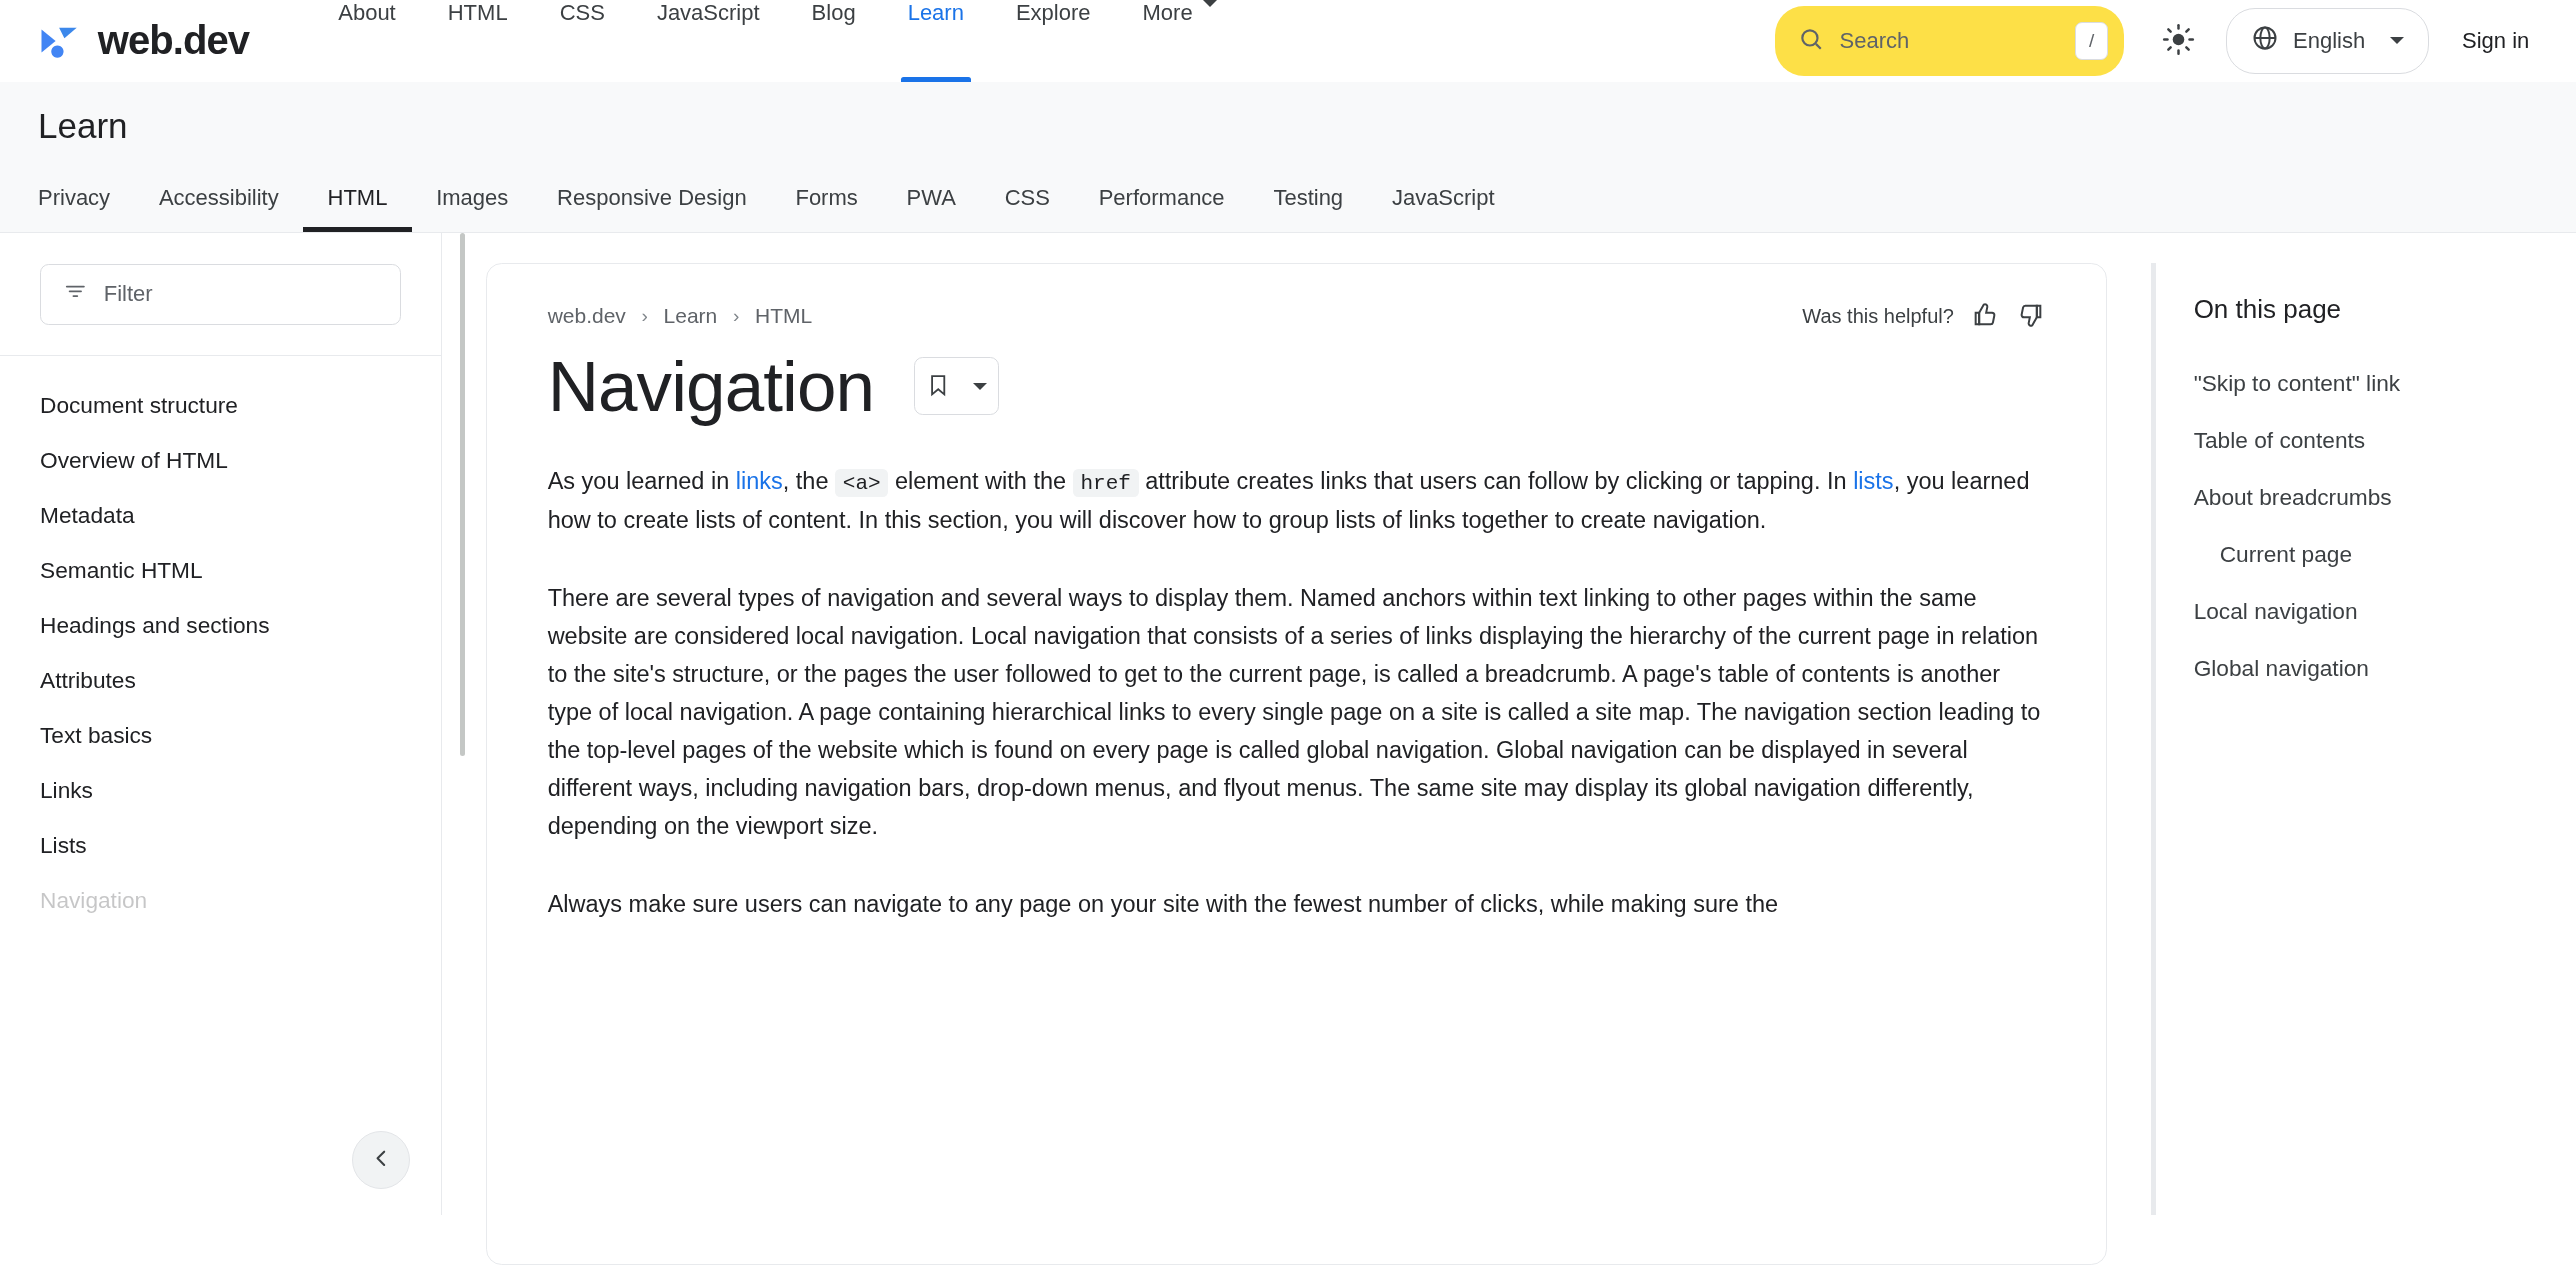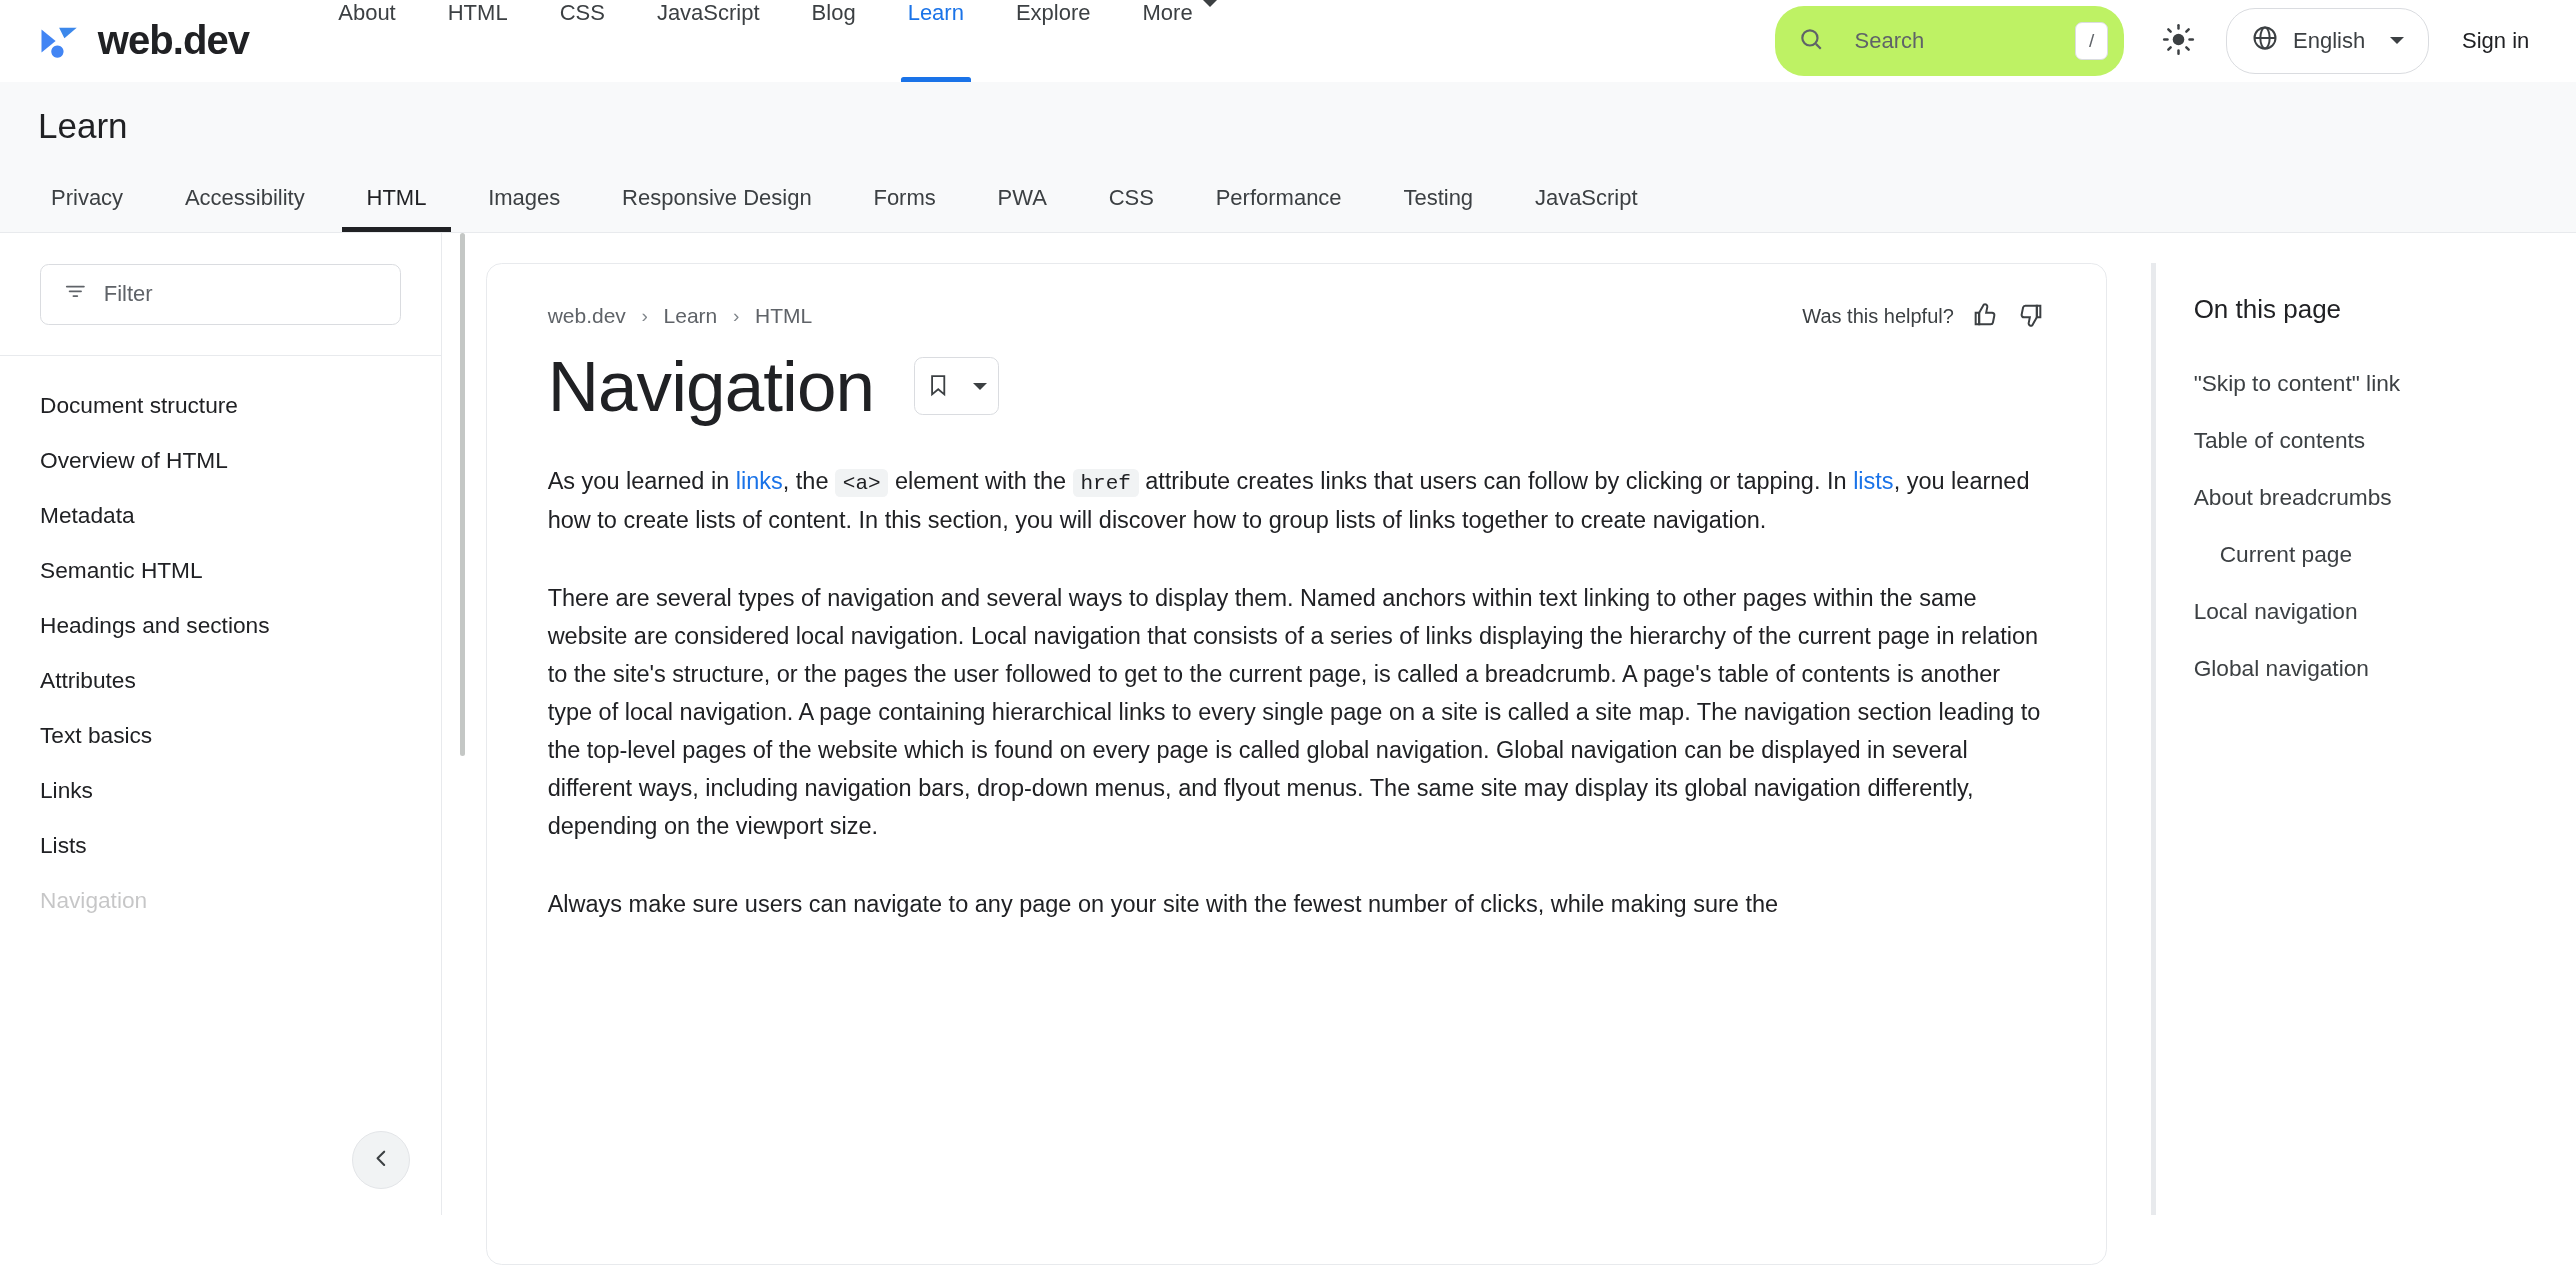--- a/index.html
+++ b/index.html
@@ -59,24 +59,24 @@
     margin-left: 10.5px;
     width: 0; height: 0;
     border-left: 7px solid transparent;
     border-right: 7px solid transparent;
     border-top: 7.8px solid #3c4043;
   }
   .spacer { flex: 1; }
   .search-box {
     width: 349px; height: 70px;
     border-radius: 29px;
-    background: #bef264;
+    background: #fde047;
     display: flex; align-items: center;
     padding: 0 15.7px 0 22.7px;
-    gap: 31px;
+    gap: 16px;
   }
   .search-box .ph { font-size: 22px; color: #5f6368; flex: 1; }
   .slash-key {
     width: 33px; height: 38px;
     border: 0.9px solid #dadce0;
     border-radius: 7px;
     background: #fff;
     display: flex; align-items: center; justify-content: center;
     font-size: 19px; color: #5f6368;
   }
@@ -122,21 +122,20 @@
     gap: 0;
     height: 68px;
   }
   .learn-tab {
     font-size: 22px;
     color: #3c4043;
     padding: 0 24.4px 21px 24.4px;
     cursor: pointer;
     position: relative;
     white-space: nowrap;
-    margin-left: 13px;
   }
   .learn-tab:first-child { padding-left: 0; }
   .learn-tab.active { color: #202124; font-weight: 500; }
   .learn-tab.active::after {
     content: "";
     position: absolute;
     left: 0; right: 0; bottom: 0;
     height: 4.4px;
     background: #202124;
   }

